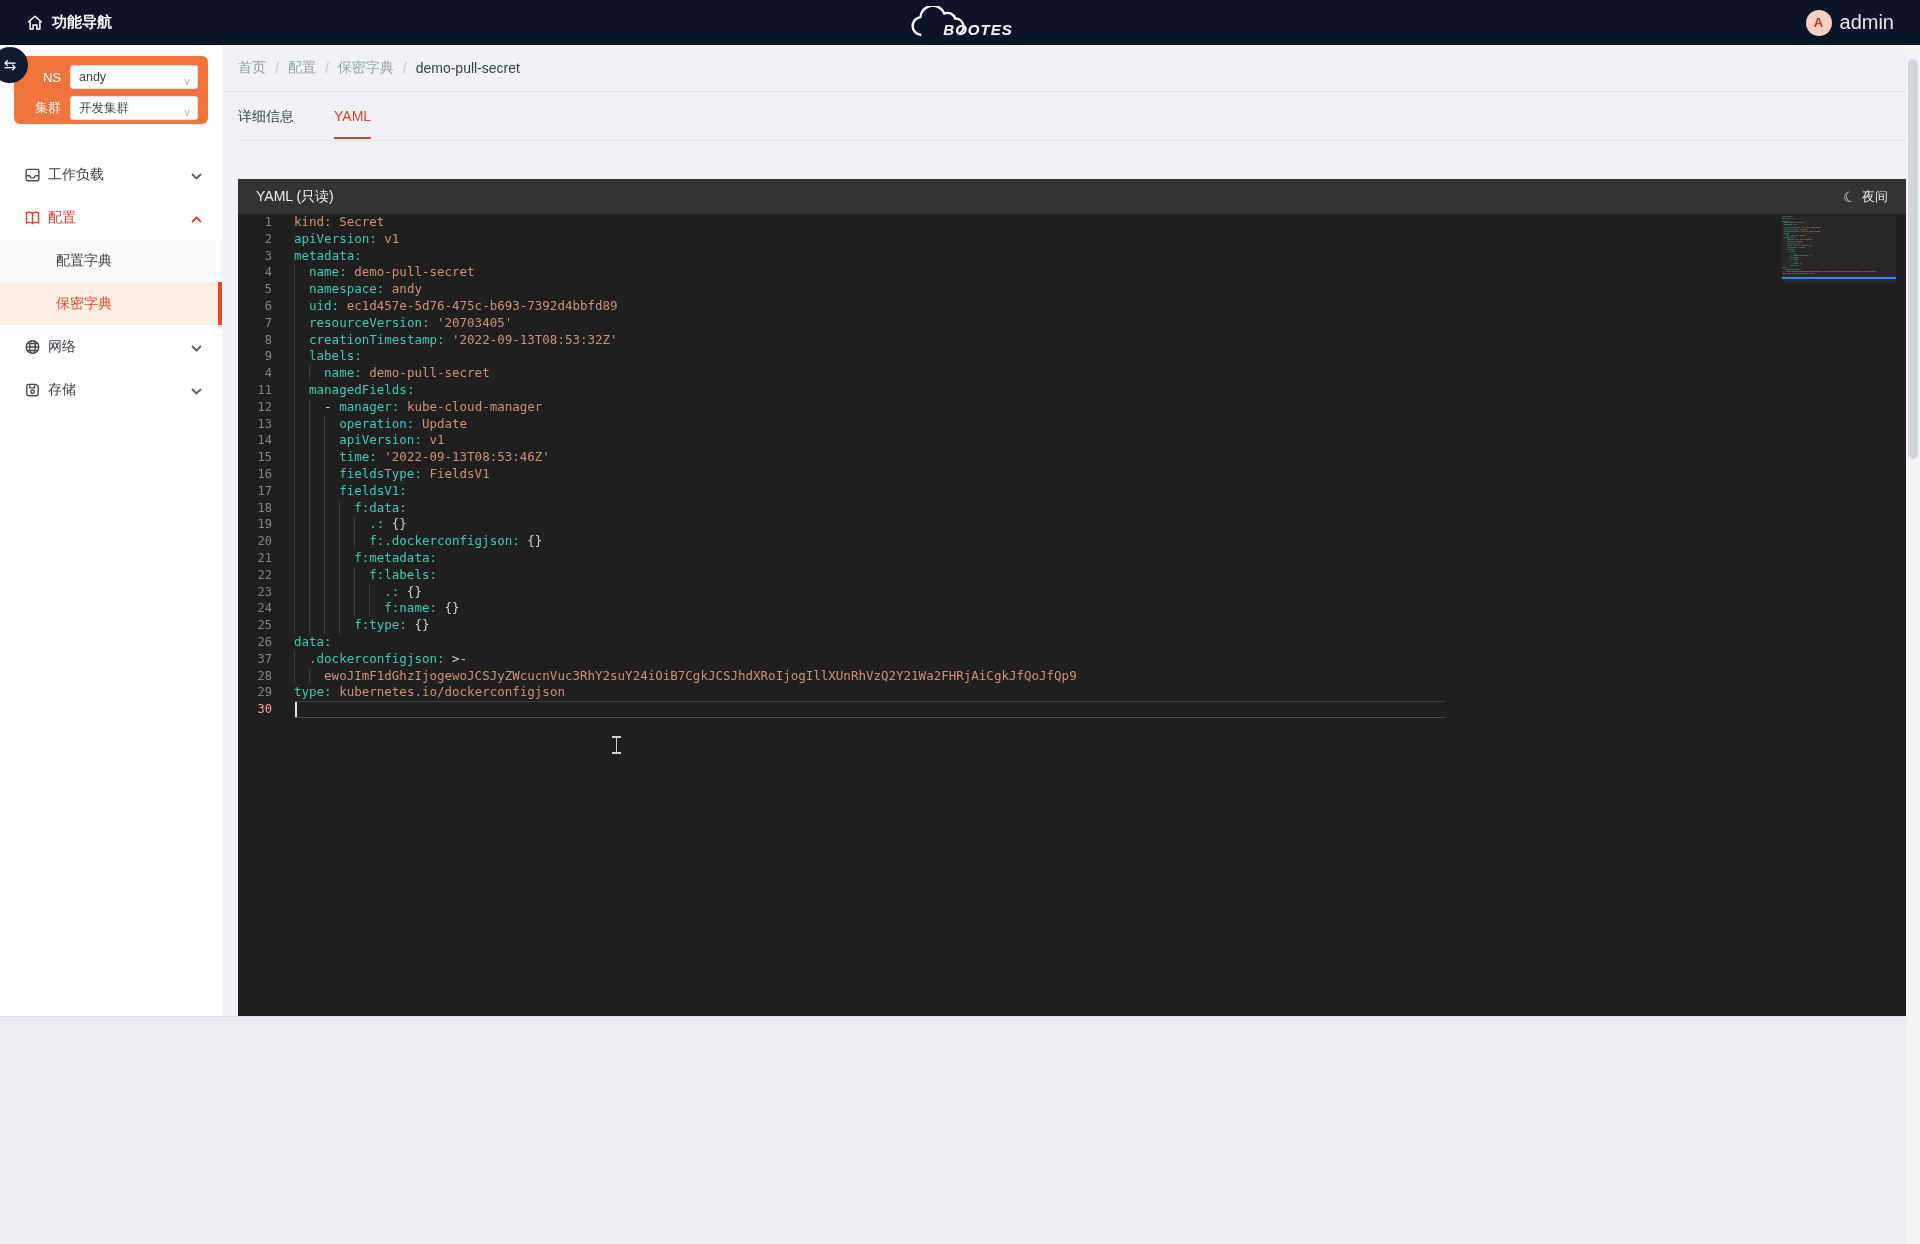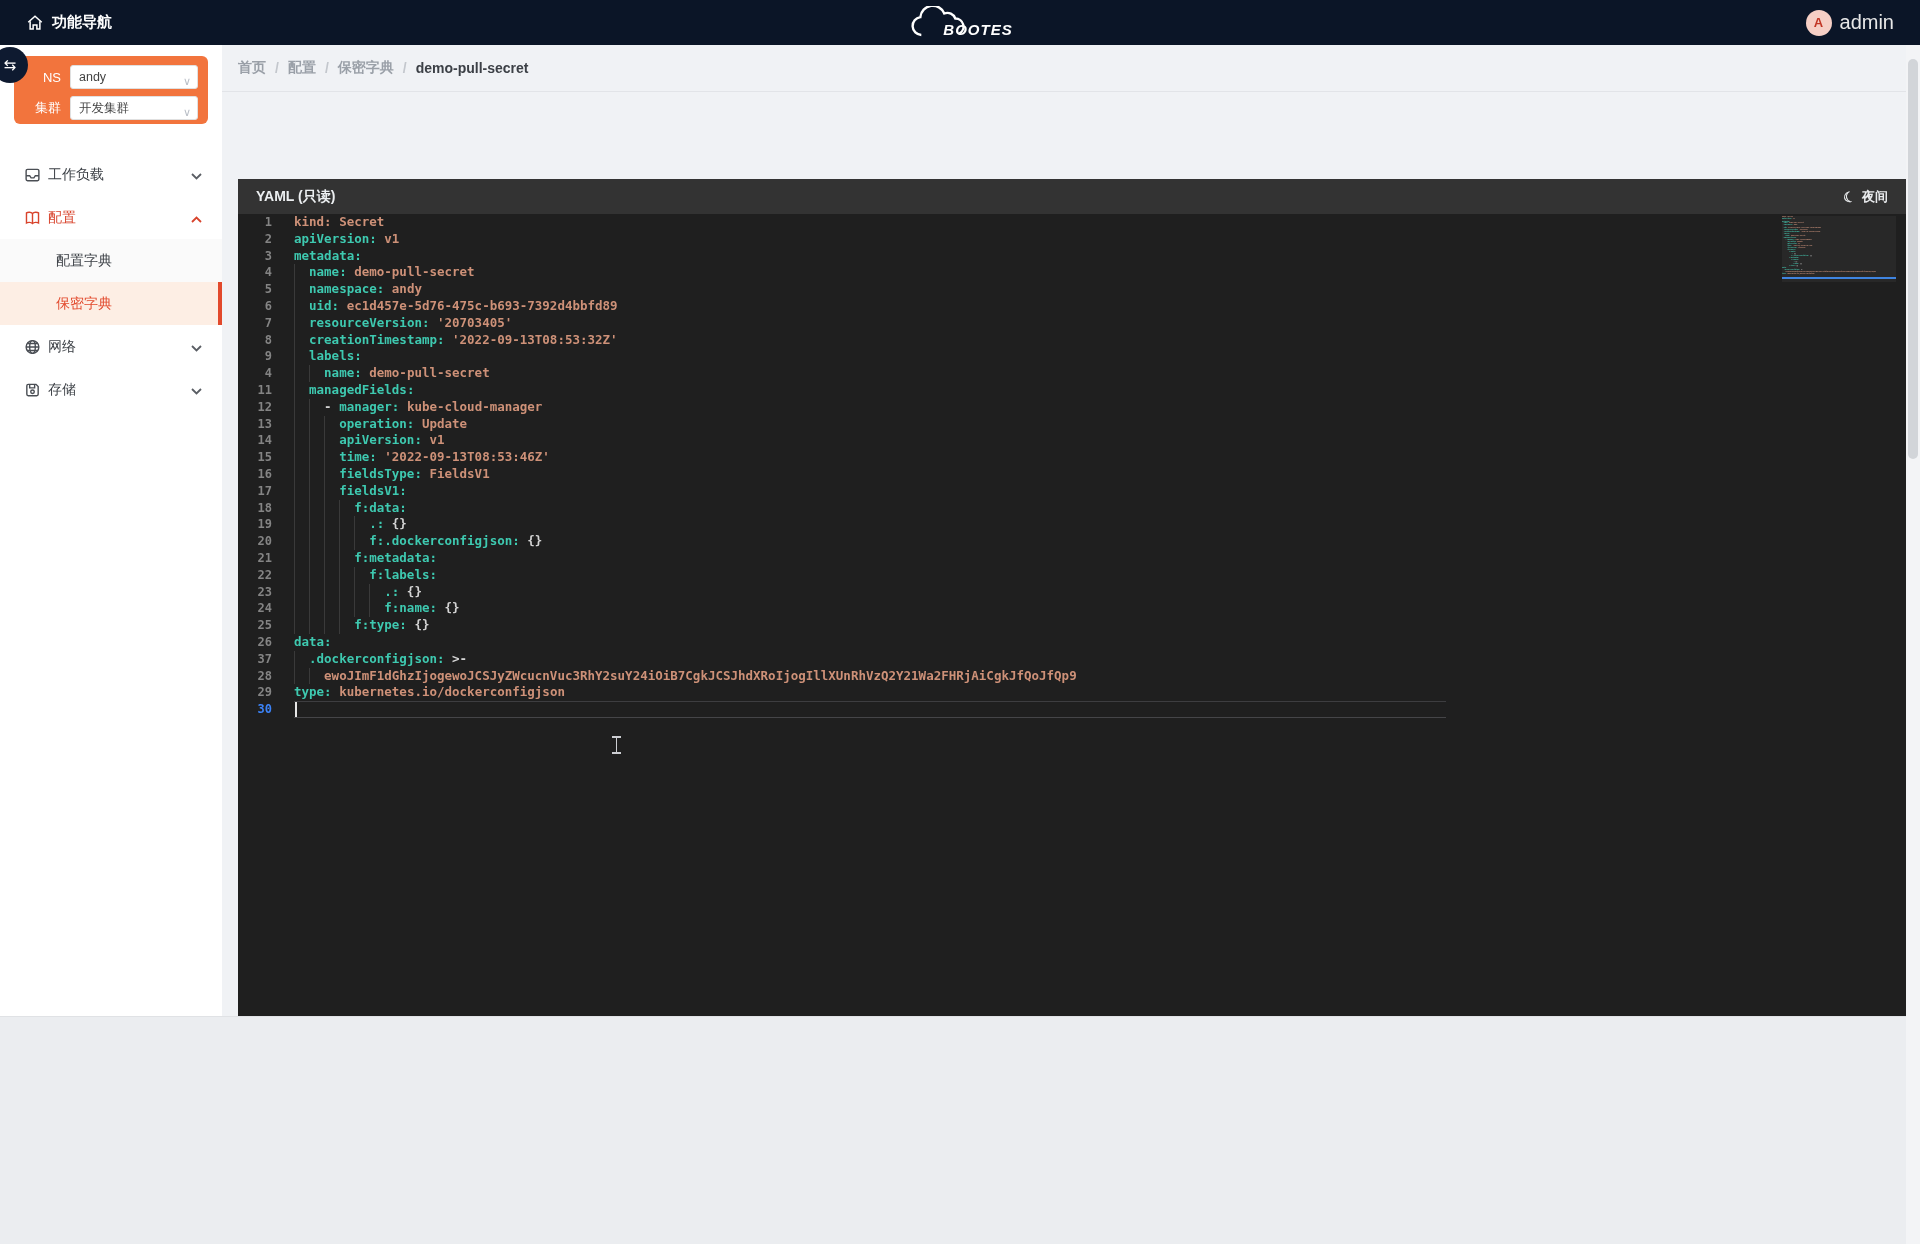--- a/index.html
+++ b/index.html
@@ -29,38 +29,38 @@
   .menu-item .mi-icon { position:absolute; left:24px; top:50%; transform:translateY(-50%); width:17px; height:17px; }
   .menu-item .mi-label { padding-left:48px; }
   .menu-item .chev { position:absolute; right:20px; top:50%; transform:translateY(-50%); }
   .menu-item.accent { color:#d8432c; }
   .sub-item { position:relative; height:43px; display:flex; align-items:center; font-size:14px; color:#3c4046; background:#fafafa; cursor:pointer; }
   .sub-item .mi-label { padding-left:56px; }
   .sub-item.active { color:#e2492c; background:#fdeee4; }
   .sub-item.active::after { content:""; position:absolute; right:0; top:0; width:4px; height:100%; background:#e2492c; }
 
   
-  .main { position:absolute; left:222px; top:45px; width:1493px; height:971px; background:#f0f2f5;font-weight:bold; }
+  .main { position:absolute; left:222px; top:45px; width:1493px; height:971px; background:#f0f2f5; }
   .crumbs { position:absolute; left:16px; top:14px; font-size:14px; color:#9aa0a8; display:flex; gap:9px; align-items:center; }
   .bc-item { color:#9aa0a8; }
   .bc-item.cur { color:#3c4046; }
   .bc-sep { color:#c3c7cd; }
   .divider { position:absolute; left:0; top:46px; width:1684px; height:1px; background:#e2e4e8; }
   .tabs { position:absolute; left:16px; top:62px; width:1668px; border-bottom:1px solid #e4e6ea; height:34px; }
   .tab { display:inline-block; margin-right:40px; font-size:14px; color:#3f4347; padding-bottom:13px; cursor:pointer; }
   .tab.active { color:#d8432c; border-bottom:2px solid #d8432c; }
 
   
   .editor { position:absolute; left:16px; top:110px; width:1668px; height:849px; background:#1f1f1f;margin-top:24px; }
   .ed-header { position:absolute; left:0; top:0; width:100%; height:35px; background:#333333; color:#eceff1; font-size:14px; display:flex; align-items:center; padding:0 18px; justify-content:space-between; }
   .night { display:flex; align-items:center; gap:6px; font-size:13px; color:#e8eaec; cursor:pointer; }
   .moon { font-size:14px; transform:rotate(-12deg); display:inline-block; }
 
   .gutter { position:absolute; left:0; top:35px; width:46px; font-family:"DejaVu Sans Mono", monospace; font-size:12px; line-height:16.8px; color:#848484; text-align:right; padding-right:12px; }
-  .gutter .ln.cur { color:#3b82f6; }
+  .gutter .ln.cur { color:#fca5a5; }
   .code { position:absolute; left:56px; top:35px; font-family:"DejaVu Sans Mono", monospace; font-size:12.5px; line-height:16.8px; white-space:pre; color:#d4d4d4; }
   .code .cl { height:16.8px; }
   .tok-k { color:#3ec9b0; }
   .tok-v { color:#ce9178; }
   .tok-p { color:#d4d4d4; }
   .ig { display:inline-block; width:2ch; height:16.8px; vertical-align:top; box-shadow:inset 1px 0 0 #3a3a3a; }
 
   .cur-line { position:absolute; left:56px; top:522.2px; width:1152px; height:16.8px; border-top:1px solid #3d3d40; border-bottom:1px solid #454548; }
   .caret { position:absolute; left:57px; top:523px; width:1.6px; height:15px; background:#e6e6e6; }
 
@@ -179,20 +179,21 @@
   <div class="crumbs" id="crumbs">
       <span class="bc-item">首页</span>
       <span class="bc-sep">/</span>
       <span class="bc-item">配置</span>
       <span class="bc-sep">/</span>
       <span class="bc-item">保密字典</span>
       <span class="bc-sep">/</span>
       <span class="bc-item cur">demo-pull-secret</span>
     </div>
   <div class="divider"></div>
+  <div class="tabs" id="tabs"><span class="tab">详细信息</span><span class="tab active">YAML</span></div>
 
   <div class="editor">
     <div class="ed-header">
       <span>YAML (只读)</span>
       <span class="night">
         <span class="moon">☾</span>
         <span>夜间</span>
       </span>
     </div>
     <div class="gutter" id="gutter">

